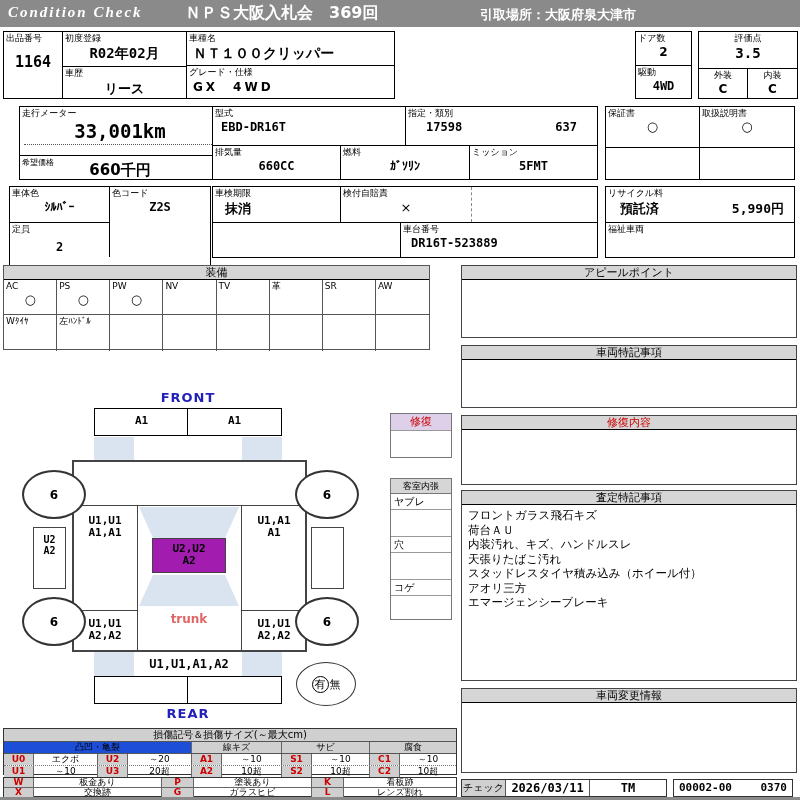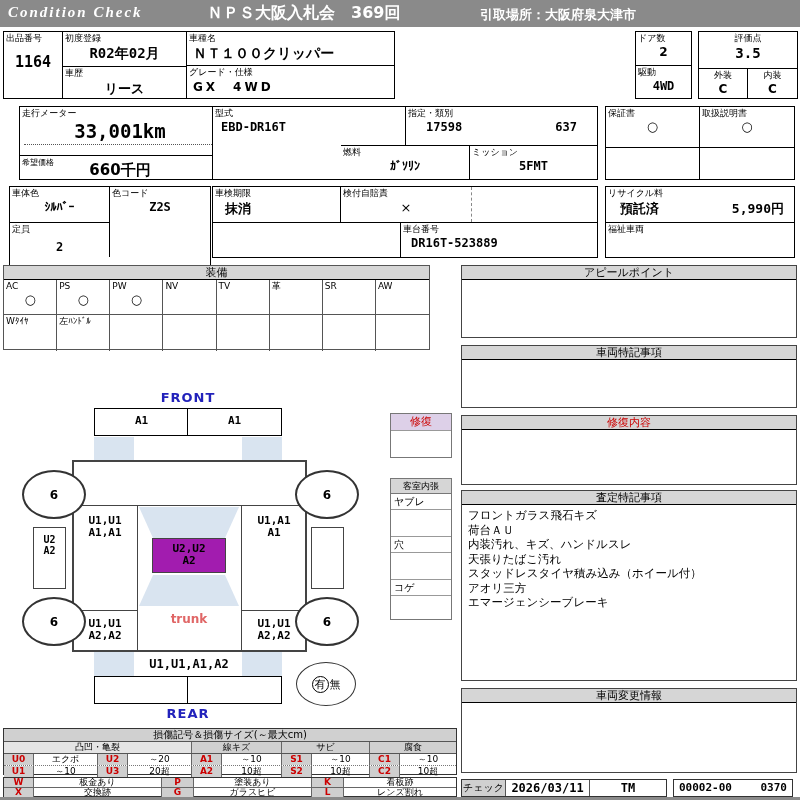--- a/index.html
+++ b/index.html
@@ -7,21 +7,21 @@
   #sheet{position:relative;width:800px;height:800px;background:#fff;overflow:hidden;}
   .abs{position:absolute;}
   .box{position:absolute;border:1px solid #000;background:#fff;box-sizing:border-box;}
   .cell{position:absolute;box-sizing:border-box;}
   .lbl{font-size:9px;line-height:11px;padding:1px 2px;display:block;}
   .ctr{text-align:center;}
   .val{font-weight:bold;}
   .mono{font-family:"DejaVu Sans Mono",monospace;}
   .topbar{position:absolute;left:0;top:0;width:800px;height:27px;background:#8a8a8a;color:#fff;}
   .brand{position:absolute;left:8px;top:4px;font-family:"Liberation Serif",serif;font-style:italic;font-weight:bold;font-size:15px;letter-spacing:2px;}
-  .auction{position:absolute;left:185px;top:3px;font-weight:bold;font-size:16px;margin-left:22px;}
+  .auction{position:absolute;left:185px;top:3px;font-weight:bold;font-size:16px;}
   .pickup{position:absolute;left:480px;top:6px;font-weight:bold;font-size:13px;}
   .hdrbar{background:#d6d6d6;border-bottom:1px solid #000;text-align:center;font-size:11px;line-height:13px;height:13px;}
   .hdrred{color:#c00;}
   .section{position:absolute;border:1px solid #444;background:#fff;box-sizing:border-box;}
   .eqcell{box-sizing:border-box;border-right:1px solid #555;position:relative;}
   .eqcell:last-child{border-right:none;}
   .mark{text-align:center;font-size:13px;line-height:14px;}
   .legcode{background:#cfcfcf;color:#c00;font-weight:bold;}
   .legcell{box-sizing:border-box;border-right:1px solid #666;font-size:9px;line-height:11px;text-align:center;overflow:hidden;}
   .dgline{position:absolute;background:#444;}
@@ -106,20 +106,24 @@
       <span class="lbl">型式</span>
       <div class="val mono" style="font-size:12px;padding-left:8px">EBD-DR16T</div>
     </div>
     <div class="cell" style="left:193px;top:0;width:191px;height:38px">
       <span class="lbl">指定・類別</span>
       <div style="display:flex;justify-content:space-between;padding:0 20px">
         <span class="val mono" style="font-size:12px">17598</span>
         <span class="val mono" style="font-size:12px">637</span>
       </div>
     </div>
+    <div class="cell" style="left:0;top:38px;width:128px;height:34px;border-top:1px solid #000;border-right:1px solid #000">
+      <span class="lbl">排気量</span>
+      <div class="val ctr mono" style="font-size:12px">660CC</div>
+    </div>
     <div class="cell" style="left:128px;top:38px;width:129px;height:34px;border-top:1px solid #000;border-right:1px solid #000">
       <span class="lbl">燃料</span>
       <div class="val ctr" style="font-size:12px">ｶﾞｿﾘﾝ</div>
     </div>
     <div class="cell" style="left:257px;top:38px;width:127px;height:34px;border-top:1px solid #000">
       <span class="lbl">ミッション</span>
       <div class="val ctr mono" style="font-size:12px">5FMT</div>
     </div>
   </div>
 
@@ -339,21 +343,21 @@
   <div class="abs blue" style="left:94px;top:706px;width:188px;text-align:center">REAR</div>
 
   <div class="wheel" style="left:296px;top:662px;width:58px;height:42px;border-width:1.5px">
     <span style="border:1px solid #000;border-radius:50%;padding:0 2px;font-size:11px;font-weight:normal">有</span>
     <span style="font-size:11px;font-weight:normal;margin-left:1px">無</span>
   </div>
 
   <div class="box" style="left:3px;top:728px;width:454px;height:47px;border-color:#333">
     <div style="background:#d0d0d0;font-size:10px;line-height:12px;height:12px;text-align:center;border-bottom:1px solid #555">損傷記号＆損傷サイズ(～最大cm)</div>
     <div style="display:grid;grid-template-columns:188px 90px 88px 86px;height:11px;border-bottom:1px solid #555">
-      <div class="legcell" style="background:#e5e5e5">凸凹・亀裂</div>
+      <div class="legcell" style="background:#1d4ed8">凸凹・亀裂</div>
       <div class="legcell" style="background:#d0d0d0">線キズ</div>
       <div class="legcell" style="background:#d0d0d0">サビ</div>
       <div class="legcell" style="background:#d0d0d0;border-right:none">腐食</div>
     </div>
     <div style="display:grid;grid-template-columns:30px 64px 30px 64px 30px 60px 30px 58px 30px 56px;height:11px;border-bottom:1px dotted #777">
       <div class="legcell legcode">U0</div>
       <div class="legcell">エクボ</div>
       <div class="legcell legcode">U2</div>
       <div class="legcell">～20</div>
       <div class="legcell legcode">A1</div>

